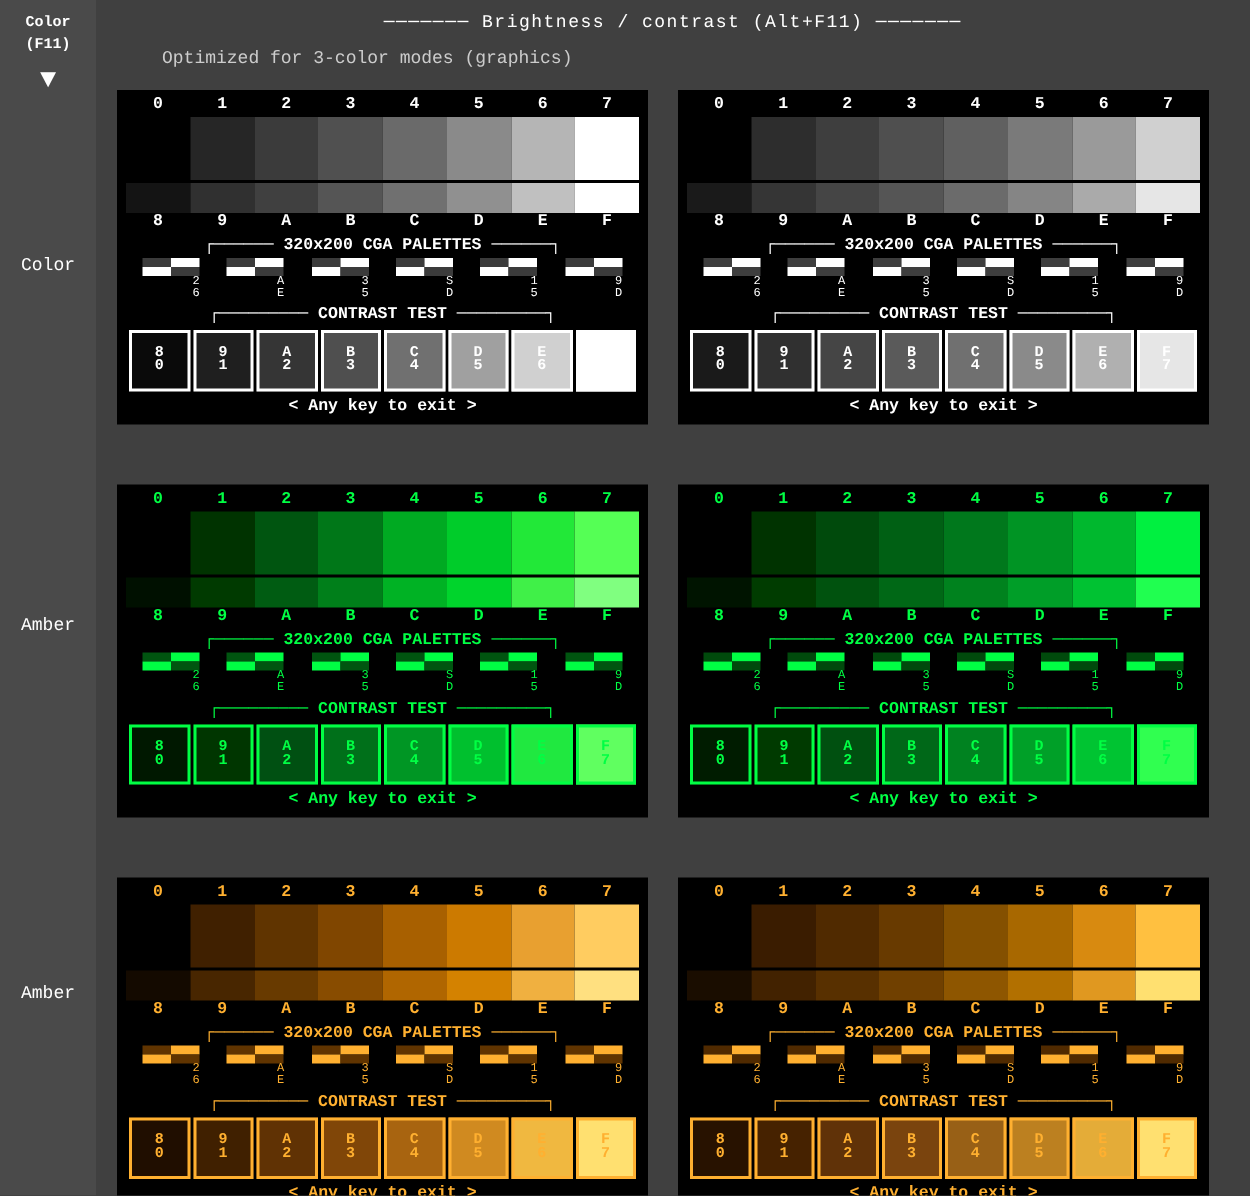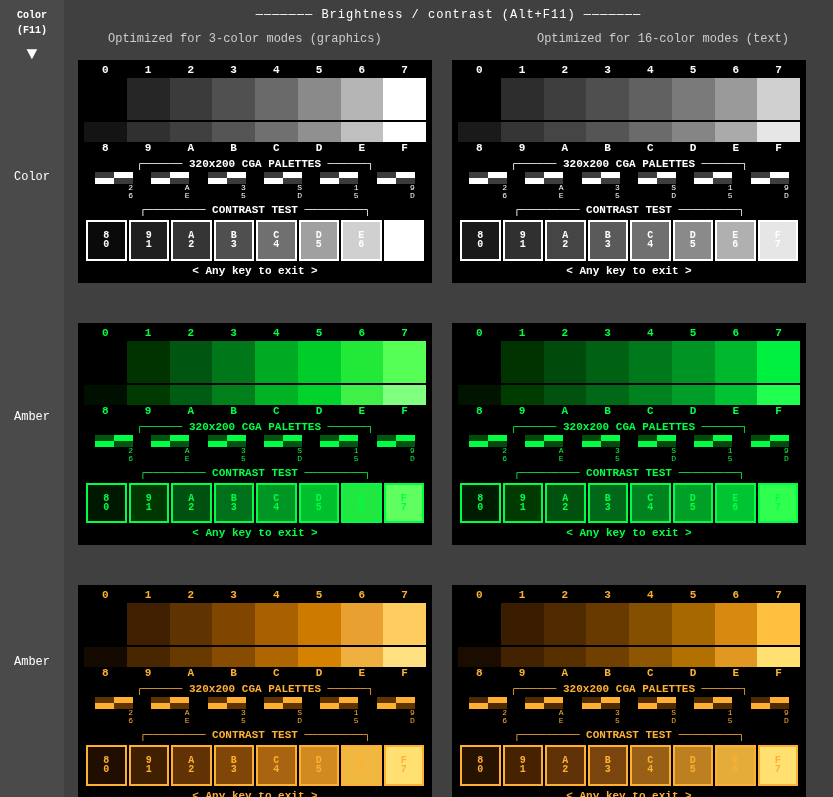--- a/index.html
+++ b/index.html
@@ -42,21 +42,20 @@
     </div>
     <div class="tri">▼</div>
   </div>
 
   <div class="main">
     <div class="hdr">
       <span class="hdr-line">─────── Brightness / contrast (Alt+F11) ───────</span>
     </div>
     <div class="sub">
       <span>Optimized for 3-color modes (graphics)</span>
-      <span>Optimized for 16-color modes (text)</span>
     </div>
 
     <div class="grid" id="grid">
         <div class="row">
           <div class="panel" style="color:#ffffff">
             <div class="ticks" style="color:#ffffff">
               <span>0</span>
               <span>1</span>
               <span>2</span>
               <span>3</span>

